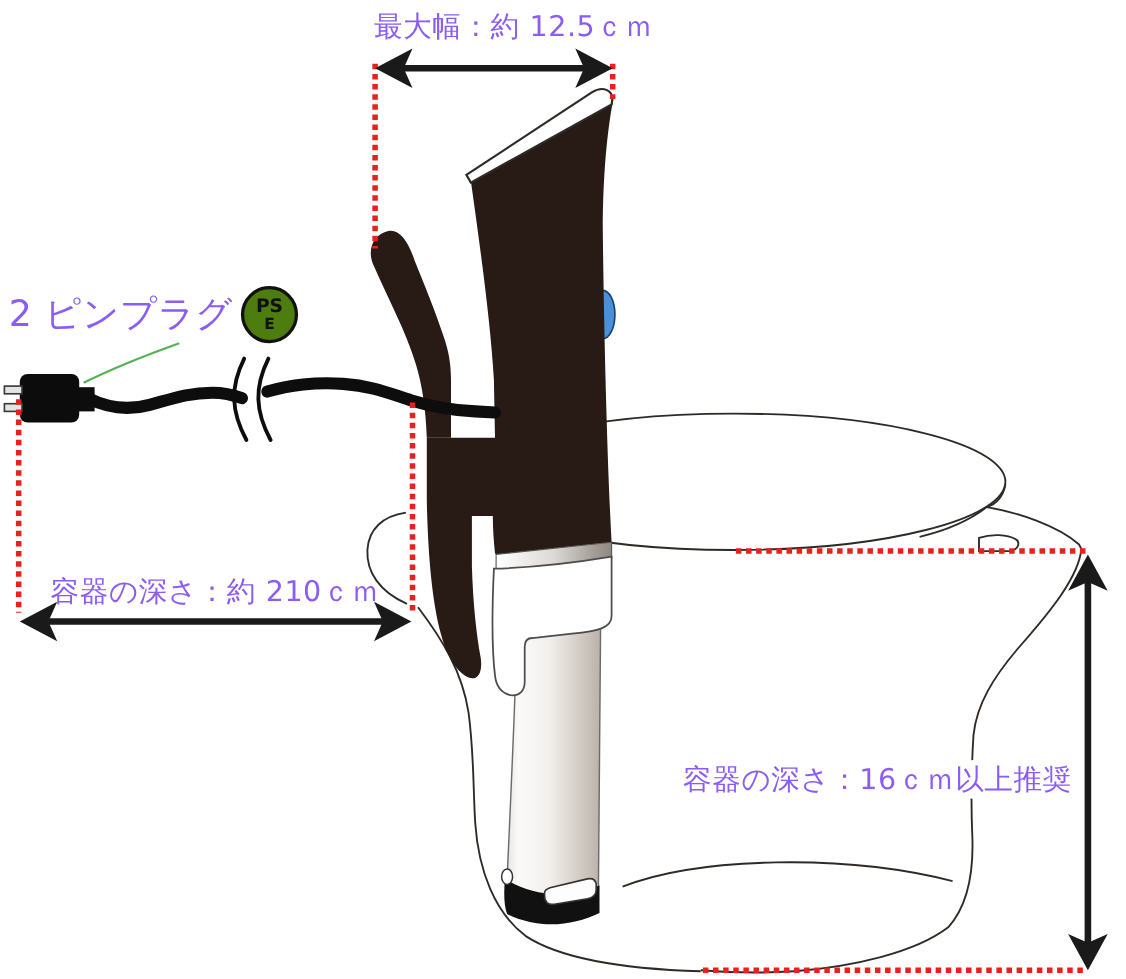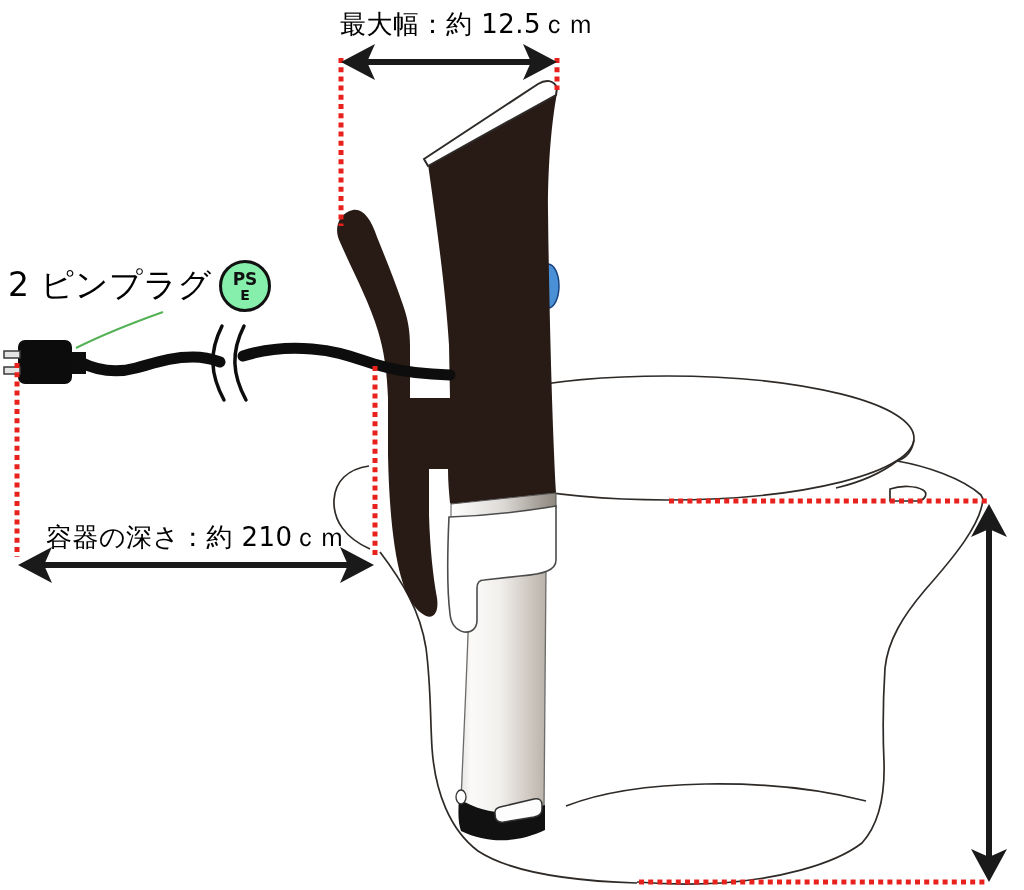--- a/index.html
+++ b/index.html
@@ -6,28 +6,28 @@
     --measure-red:#e8211d;
     --leader-green:#55b155;
     --device-dark:#281a15;
     --button-blue:#4a90d6;
     --outline:#2e2a27;
   }
   html,body{margin:0;padding:0;background:#fff;}
   .canvas{position:relative;width:1024px;height:890px;background:#fff;overflow:hidden;
           font-family:"DejaVu Sans",sans-serif;color:#111;}
   .canvas svg{position:absolute;left:0;top:0;}
-  .label{position:absolute;white-space:nowrap;color:#000000;letter-spacing:0.5px;}
+  .label{position:absolute;white-space:nowrap;color:#8b5cf6;letter-spacing:0.5px;}
   .lbl-maxwidth{left:340px;top:7px;font-size:26px;}
   .lbl-plug{left:8px;top:263px;font-size:33px;}
   .lbl-cord{left:46px;top:520px;font-size:26px;}
   .lbl-depth{left:618px;top:691px;font-size:26px;background:#fff;padding:0 3px;}
   .pse{position:absolute;left:219px;top:260px;width:46px;height:46px;border:3px solid #111;
        border-radius:50%;display:flex;flex-direction:column;align-items:center;justify-content:center;
-       background:#86efac;}
+       background:#4d7c0f;}
   .pse .l1{font-size:17px;font-weight:600;line-height:17px;letter-spacing:0px;}
   .pse .l2{font-size:14px;font-weight:600;line-height:14px;}
   .pot-line{fill:none;stroke:var(--outline);stroke-width:1.7;}
   .red-dash{fill:none;stroke:var(--measure-red);stroke-width:5;stroke-dasharray:5 4.2;}
   .arrow-shaft{stroke:#1a1a1a;stroke-width:6;}
   .arrow-head{fill:#1a1a1a;stroke:none;}
   .dark{fill:var(--device-dark);stroke:none;}
   .white-edge{fill:#ffffff;stroke:#4c4c4c;stroke-width:1.6;}
   .cord{fill:none;stroke:#0d0d0d;stroke-width:11;stroke-linecap:round;}
   .break-arc{fill:none;stroke:#0d0d0d;stroke-width:3.5;stroke-linecap:round;}
@@ -133,14 +133,15 @@
     </g>
   </svg>
 
   <div class="label lbl-maxwidth">最大幅：約 12.5ｃｍ</div>
   <div class="label lbl-plug">2 ピンプラグ</div>
   <div class="pse">
     <div class="l1">PS</div>
     <div class="l2">E</div>
   </div>
   <div class="label lbl-cord">容器の深さ：約 210ｃｍ</div>
+  <div class="label lbl-depth">容器の深さ：16ｃｍ以上推奨</div>
 
 </div>
 
 </body></html>

